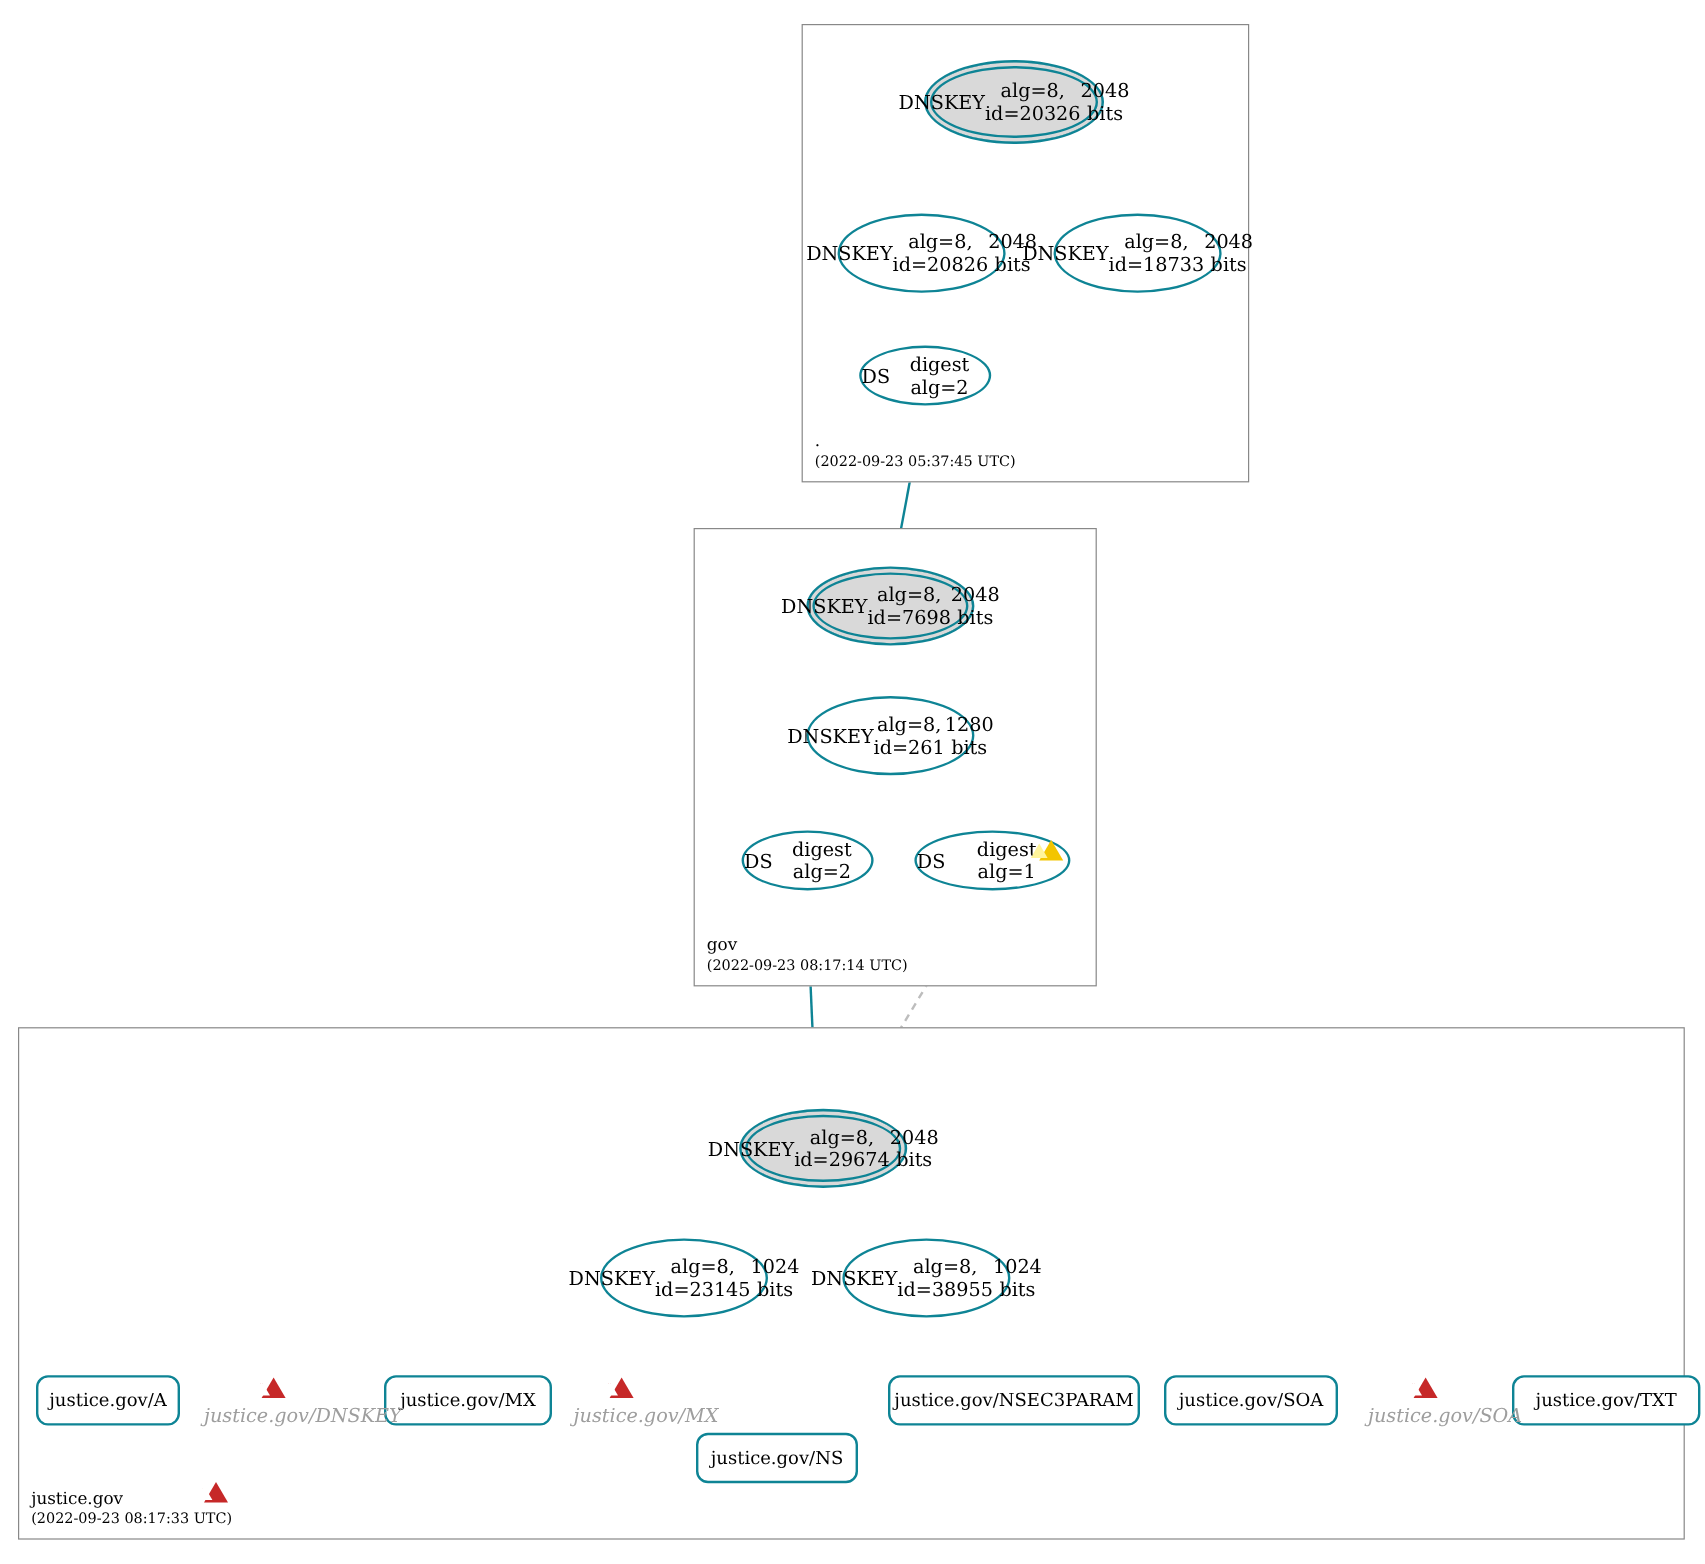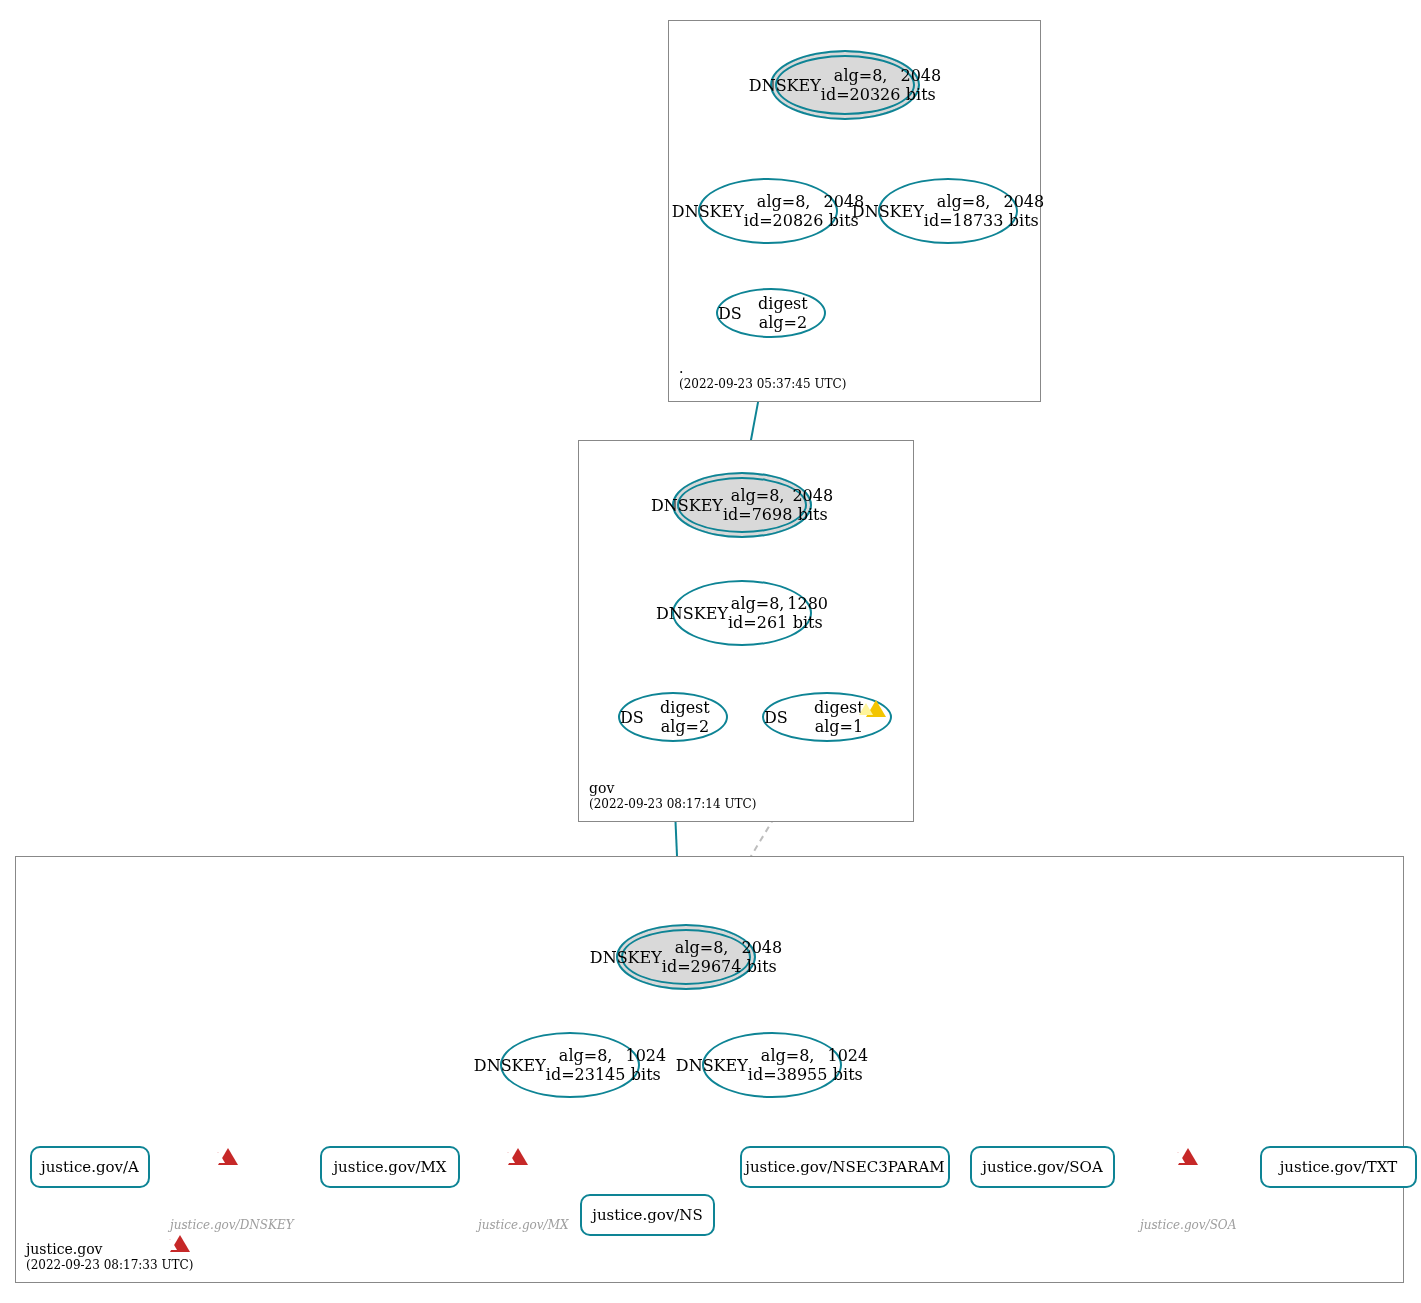--- a/index.html
+++ b/index.html
@@ -73,25 +73,24 @@
   .title {
     font-size: 16px;
   }
   .sub {
     font-size: 16px;
     line-height: 1.2;
   }
 
   .errlbl {
     position: absolute;
-    font-size: 12px;
+    font-size: 16px;
     font-style: italic;
     color: #9e9e9e;
     white-space: nowrap;
-    margin-top: 48px;
   }
   .icon {
     position: absolute;
     width: 20px;
     height: 18px;
   }
   .tri {
     width: 0; height: 0;
     border-left: 10px solid transparent;
     border-right: 10px solid transparent;

